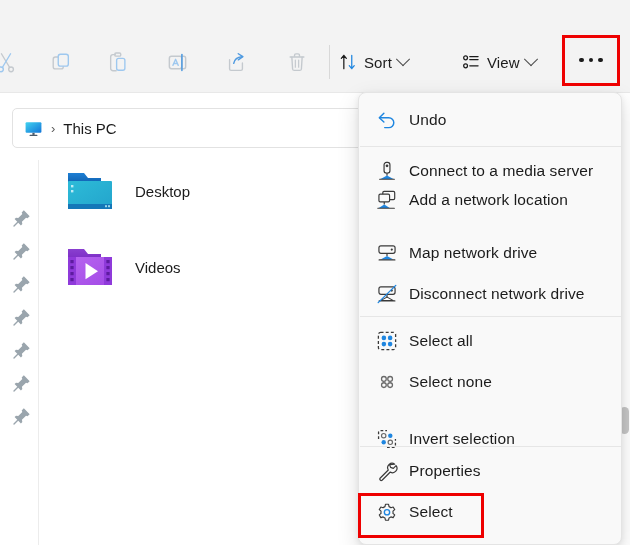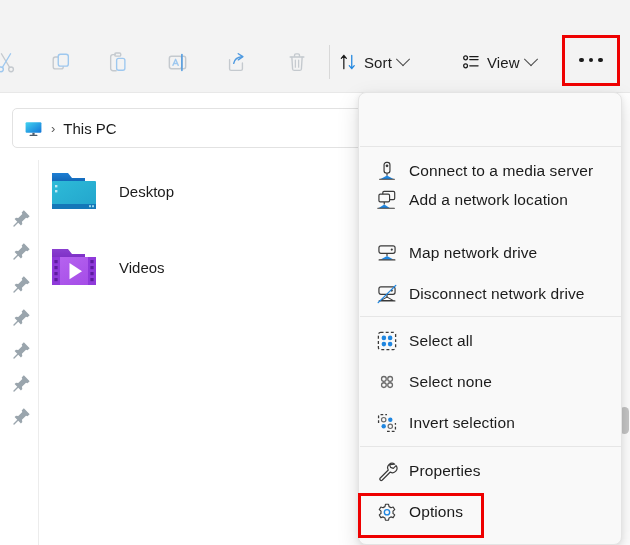--- a/index.html
+++ b/index.html
@@ -155,21 +155,21 @@
   #content {
     position: absolute;
     left: 39px;
     top: 152px;
     width: 591px;
     height: 393px;
     background: #ffffff;
   }
   .file-item {
     position: absolute;
-    left: 12px;
+    left: 28px;
     display: flex;
     align-items: center;
     gap: 16px;
     height: 50px;
   }
   .file-label {
     font-size: 15px;
     color: #1b1b1b;
   }
 
@@ -425,20 +425,29 @@
       <span class="file-label">Videos</span>
     </div>
   </div>
 
   <div id="scroll-track">
     <div id="scroll-thumb"></div>
   </div>
 
   <div id="menu">
 
+    <div class="menu-item" style="top:8px;">
+      <span class="mi-icon">
+        <svg width="22" height="22" viewBox="0 0 24 24" fill="none">
+          <path d="M4.2 9.5 H14 A5.4 5.4 0 0 1 14 20.3 H9.5" stroke="#1f86e0" stroke-width="1.6" stroke-linecap="round"></path>
+          <path d="M8.6 4.6 L3.6 9.6 L8.6 14.2" stroke="#1f86e0" stroke-width="1.6" stroke-linecap="round" stroke-linejoin="round"></path>
+        </svg>
+      </span>
+      <span class="mi-label">Undo</span>
+    </div>
 
     <div class="menu-sep" style="top:53px;"></div>
 
     <div class="menu-item" style="top:59px;">
       <span class="mi-icon">
         <svg width="22" height="22" viewBox="0 0 24 24" fill="none">
           <rect x="8.8" y="2.6" width="6.4" height="11.6" rx="2.6" stroke="#3a3a3a" stroke-width="1.3"></rect>
           <circle cx="12" cy="6.4" r="1.5" fill="#3a3a3a"></circle>
           <path d="M12 14.2 V17.2" stroke="#3a3a3a" stroke-width="1.3"></path>
           <path d="M5 20.6 L12 16.8 L19 20.6 Z" fill="#1f86e0"></path>
@@ -508,21 +517,21 @@
         <svg width="22" height="22" viewBox="0 0 24 24" fill="none">
           <circle cx="8.6" cy="8.6" r="2.6" stroke="#6a6a6a" stroke-width="1.4"></circle>
           <circle cx="15.4" cy="8.6" r="2.6" stroke="#6a6a6a" stroke-width="1.4"></circle>
           <circle cx="8.6" cy="15.4" r="2.6" stroke="#6a6a6a" stroke-width="1.4"></circle>
           <circle cx="15.4" cy="15.4" r="2.6" stroke="#6a6a6a" stroke-width="1.4"></circle>
         </svg>
       </span>
       <span class="mi-label">Select none</span>
     </div>
 
-    <div class="menu-item" style="top:311px;">
+    <div class="menu-item" style="top:327px;">
       <span class="mi-icon">
         <svg width="22" height="22" viewBox="0 0 24 24" fill="none">
           <path d="M2.8 12 V4.4 A1.6 1.6 0 0 1 4.4 2.8 H12" stroke="#3a3a3a" stroke-width="1.4" stroke-dasharray="3 2.2"></path>
           <path d="M12 21.2 H19.6 A1.6 1.6 0 0 0 21.2 19.6 V12" stroke="#3a3a3a" stroke-width="1.4" stroke-dasharray="3 2.2"></path>
           <circle cx="8.4" cy="8.4" r="2.4" stroke="#6a6a6a" stroke-width="1.3"></circle>
           <circle cx="15.6" cy="8.4" r="2.4" fill="#1f86e0"></circle>
           <circle cx="8.4" cy="15.6" r="2.4" fill="#1f86e0"></circle>
           <circle cx="15.6" cy="15.6" r="2.4" stroke="#6a6a6a" stroke-width="1.3"></circle>
         </svg>
       </span>
@@ -540,20 +549,20 @@
       <span class="mi-label">Properties</span>
     </div>
 
     <div class="menu-item" style="top:400px;">
       <span class="mi-icon">
         <svg width="22" height="22" viewBox="0 0 24 24" fill="none">
           <path d="M10.3 2.4 H13.7 L14.2 4.9 A7.6 7.6 0 0 1 16.3 6.1 L18.7 5.3 L20.4 8.2 L18.5 9.9 A7.6 7.6 0 0 1 18.5 12.3 L20.4 14 L18.7 16.9 L16.3 16.1 A7.6 7.6 0 0 1 14.2 17.3 L13.7 19.8 H10.3 L9.8 17.3 A7.6 7.6 0 0 1 7.7 16.1 L5.3 16.9 L3.6 14 L5.5 12.3 A7.6 7.6 0 0 1 5.5 9.9 L3.6 8.2 L5.3 5.3 L7.7 6.1 A7.6 7.6 0 0 1 9.8 4.9 Z" stroke="#3a3a3a" stroke-width="1.25" stroke-linejoin="round" transform="translate(0,1.2)"></path>
           <circle cx="12" cy="12.3" r="2.9" stroke="#1f86e0" stroke-width="1.5"></circle>
         </svg>
       </span>
-      <span class="mi-label">Options</span>
+      <span class="mi-label">Select</span>
     </div>
   </div>
 
   <div class="redbox" id="redbox-overflow"></div>
   <div class="redbox" id="redbox-options"></div>
 
 </div>
 
 </body></html>

